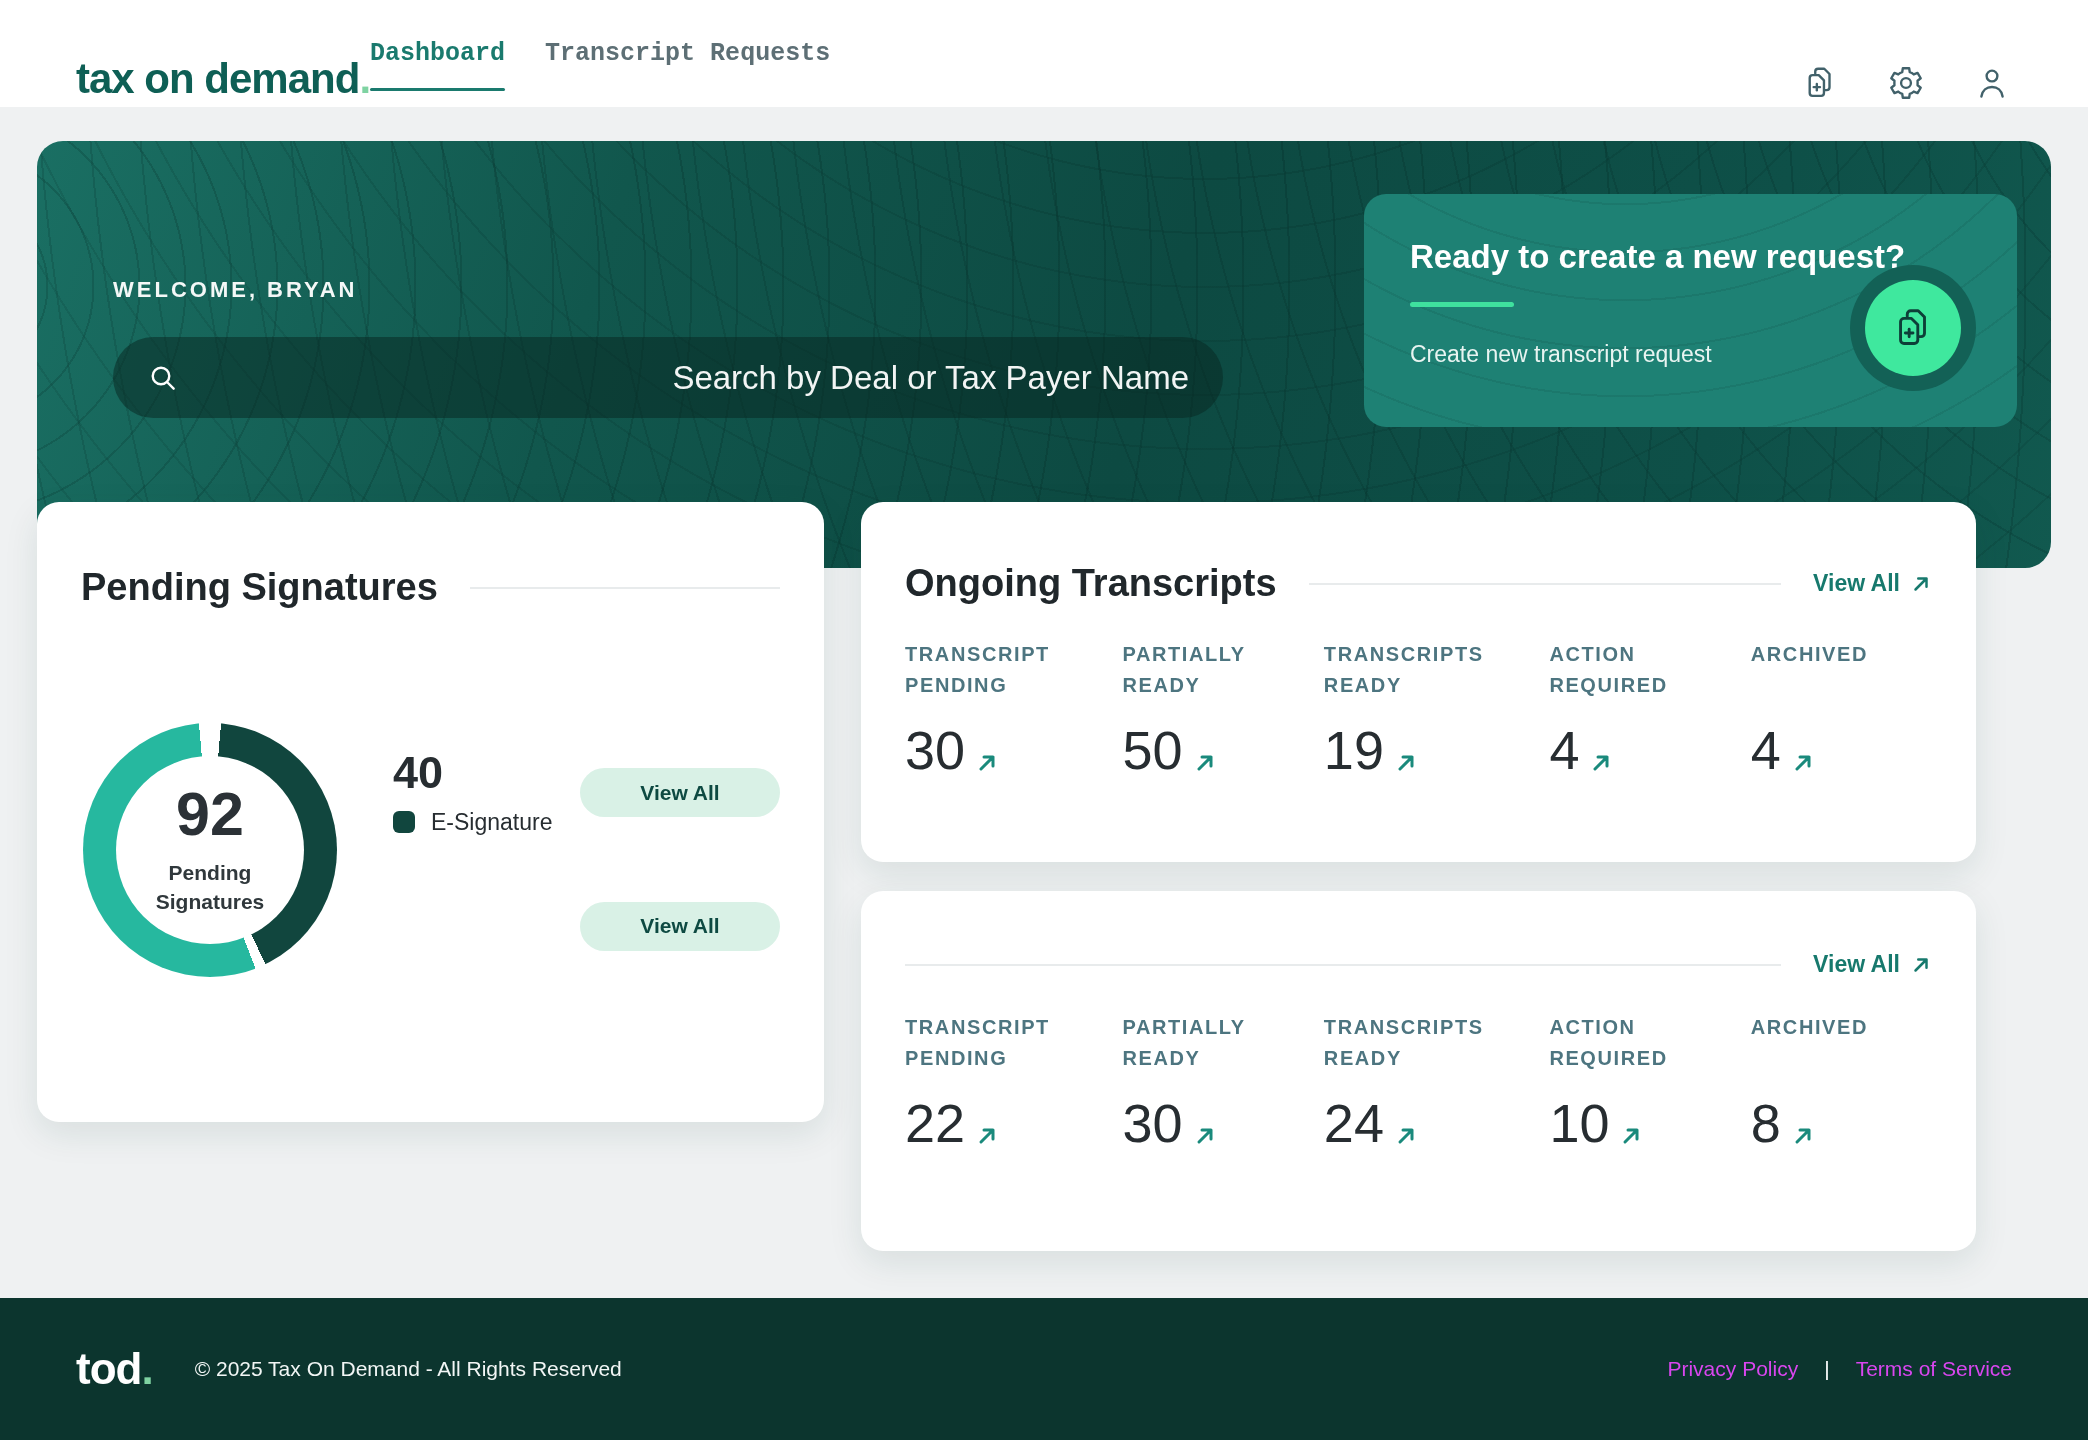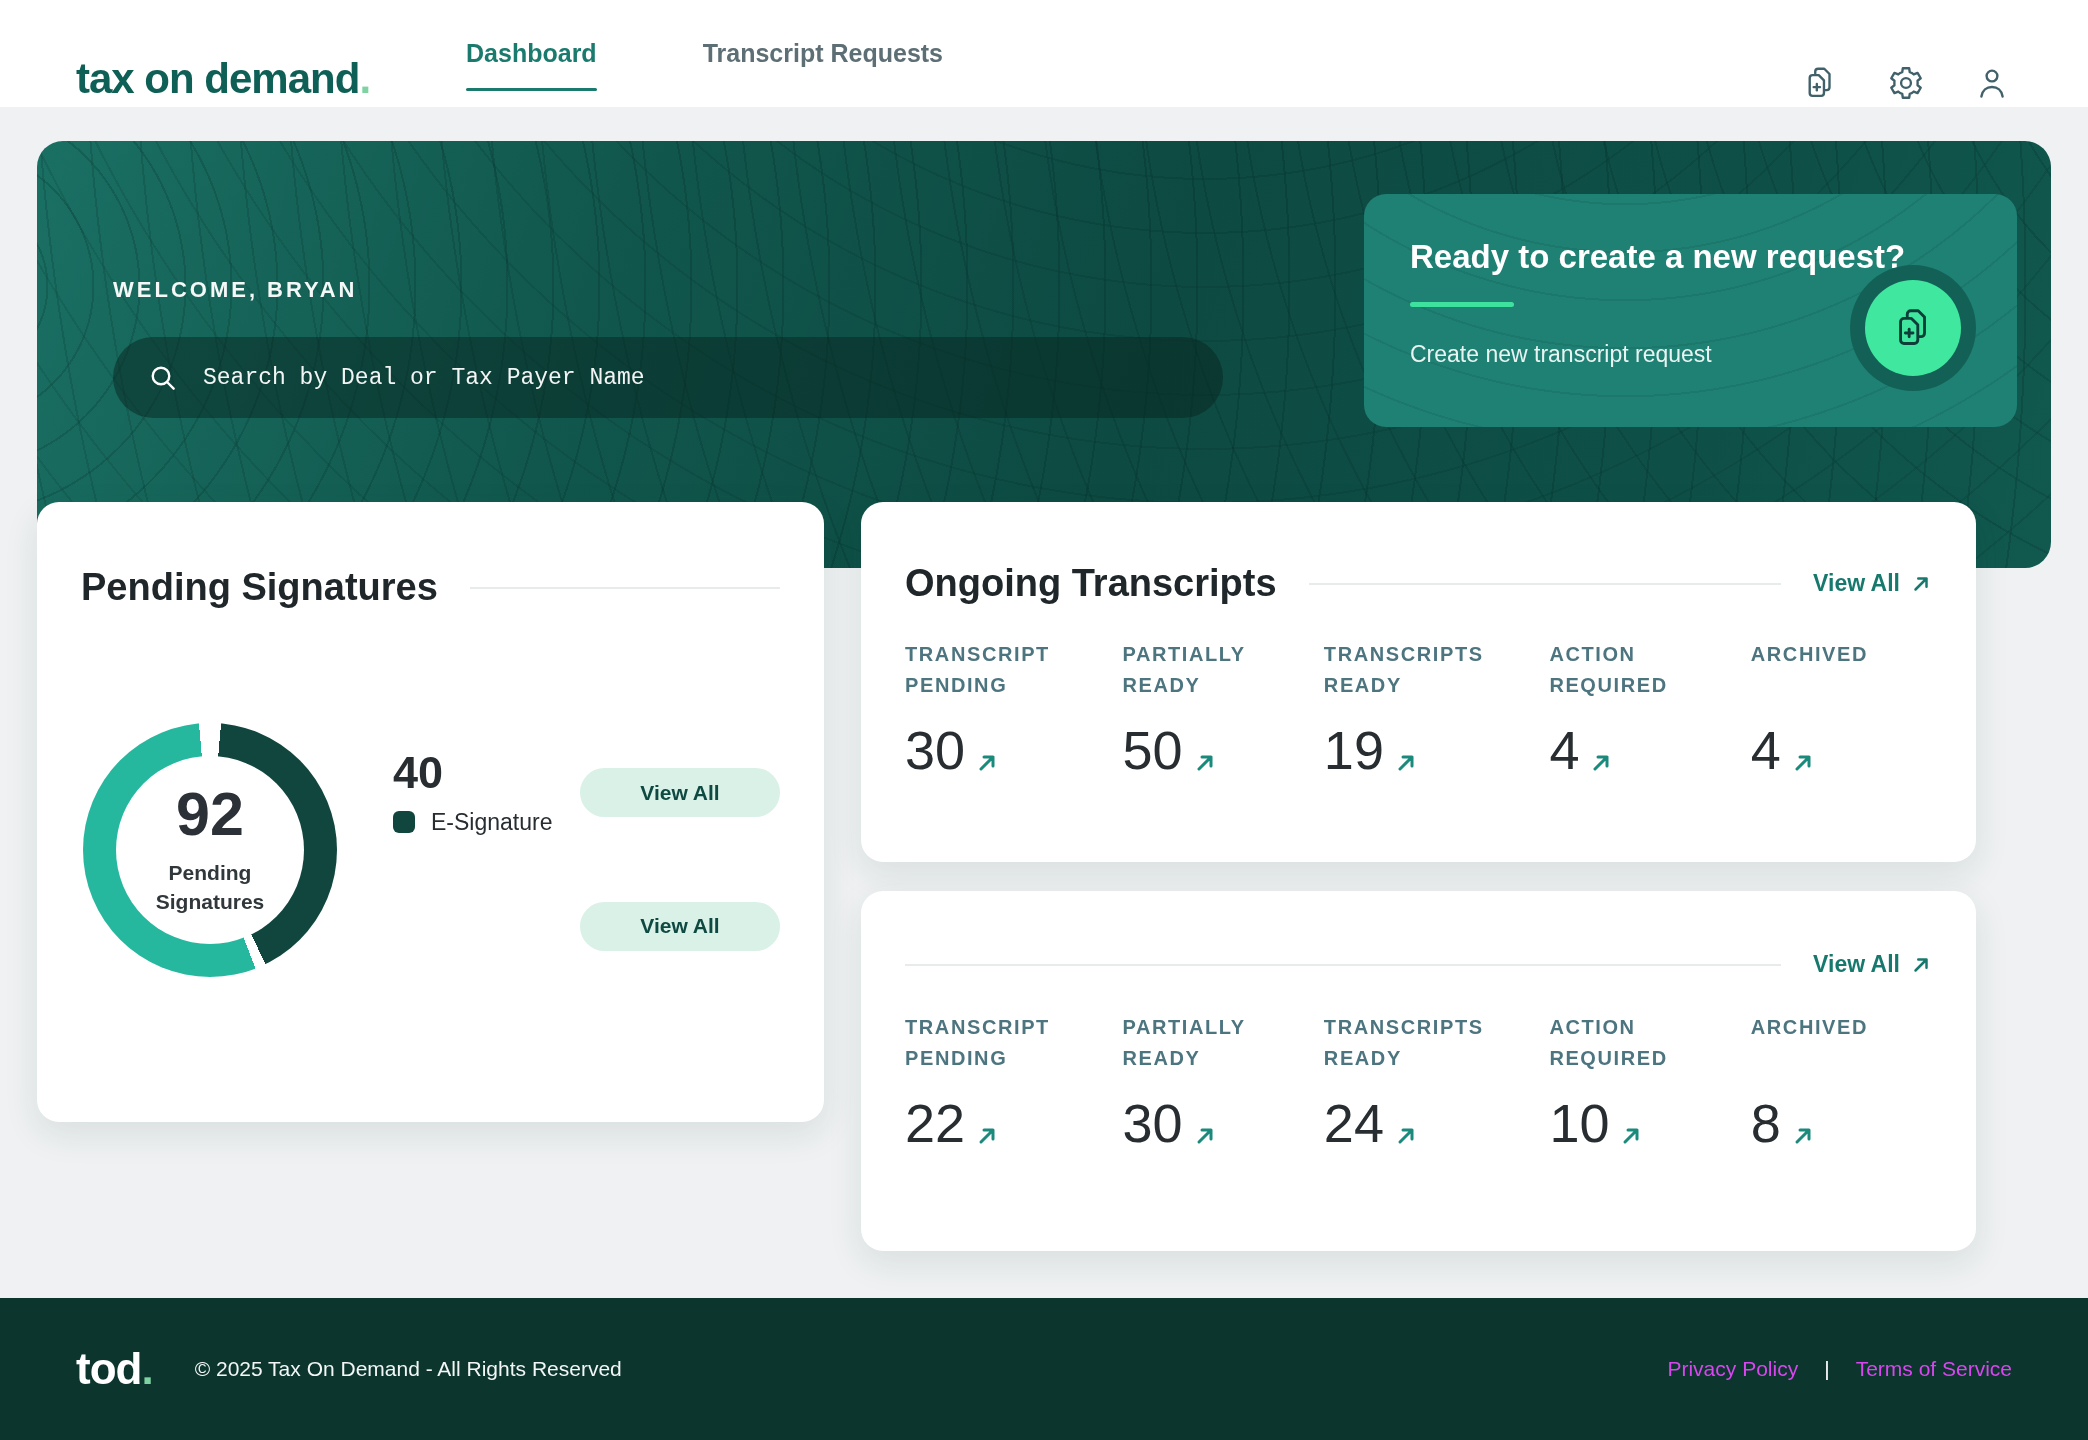--- a/index.html
+++ b/index.html
@@ -3,21 +3,21 @@
 <meta charset="utf-8">
 <style>
   * { margin:0; padding:0; box-sizing:border-box; }
   html,body { width:2088px; background:#eff1f2; font-family:"Liberation Sans", sans-serif; }
   .page { width:2088px; height:1440px; display:flex; flex-direction:column; background:#eff1f2; overflow:hidden; }
 
   
   .nav { height:107px; background:#ffffff; display:flex; align-items:flex-end; padding:4px 76px; flex:0 0 auto; }
   .logo { font-size:42px; font-weight:800; color:#0e5f55; letter-spacing:-1px; white-space:nowrap; }
   .logo .dot { color:#7fd3a2; }
-  .tabs { display:flex; height:100%; margin-left:96px; gap:106px; }
+  .tabs { display:flex; height:100%; gap:40px;font-family:Liberation Mono, monospace; }
   .tab { display:flex; align-items:center; height:100%; position:relative; font-size:25px; font-weight:600; color:#5d6f75; cursor:pointer; text-decoration:none; }
   .tab.active { color:#1a7a6e; }
   .tab.active::after { content:""; position:absolute; left:0; right:0; bottom:12px; height:3px; background:#1a7a6e; border-radius:2px; }
   .nav-icons { margin-left:auto; display:flex; gap:46px; align-items:center; color:#41616a; }
   .nicon { width:40px; height:40px; display:flex; align-items:center; justify-content:center; cursor:pointer; }
   .nicon svg { width:38px; height:38px; }
 
   
   .hero { position:relative; margin:34px 37px 0; height:427px; border-radius:26px; overflow:hidden;
           background:linear-gradient(108deg,#1a6f63 0%,#11574d 28%,#0d4a42 55%,#0e5048 82%,#11594f 100%); }
@@ -25,21 +25,21 @@
     background:
       repeating-radial-gradient(circle at -4% 34%, transparent 0 44px, rgba(2,28,24,.30) 44px 46px),
       repeating-radial-gradient(circle at 58% -130%, transparent 0 52px, rgba(2,28,24,.20) 52px 54px),
       repeating-radial-gradient(circle at 114% -40%, transparent 0 48px, rgba(2,28,24,.26) 48px 50px);
     opacity:.55; pointer-events:none; }
   .hero-left { position:relative; padding:136px 0 0 76px; z-index:1; }
   .welcome { color:#f4f8f7; font-size:22px; font-weight:600; letter-spacing:3px; }
   .search { margin-top:34px; width:1110px; height:81px; border-radius:41px; background:rgba(7,40,35,.52);
             display:flex; align-items:center; padding:0 34px; gap:24px; }
   .search svg { width:32px; height:32px; flex:0 0 auto; }
-  .search input { flex:1; background:transparent; border:none; outline:none; color:#ffffff; font-size:23px; font-family:Liberation Mono, monospace; }
+  .search input { flex:1; background:transparent; border:none; outline:none; color:#ffffff; font-size:33px; font-family:Liberation Sans, sans-serif;text-align:right; }
   .search input::placeholder { color:rgba(255,255,255,.95); opacity:1; }
 
   .request-card { position:absolute; z-index:2; top:53px; right:34px; width:653px; height:233px;
                   background:#1e8174; border-radius:22px; padding:44px 46px; overflow:hidden; }
   .request-card::after { content:""; position:absolute; inset:0;
      background:repeating-radial-gradient(circle at 40% -160%, transparent 0 46px, rgba(2,28,24,.18) 46px 48px);
      opacity:.5; pointer-events:none; }
   .rc-title { color:#ffffff; font-size:33px; font-weight:700; position:relative; z-index:1; }
   .rc-underline { width:104px; height:5px; border-radius:3px; background:#3fe19e; margin-top:26px; position:relative; z-index:1; }
   .rc-sub { color:#e8f4f1; font-size:23px; margin-top:34px; position:relative; z-index:1; }

